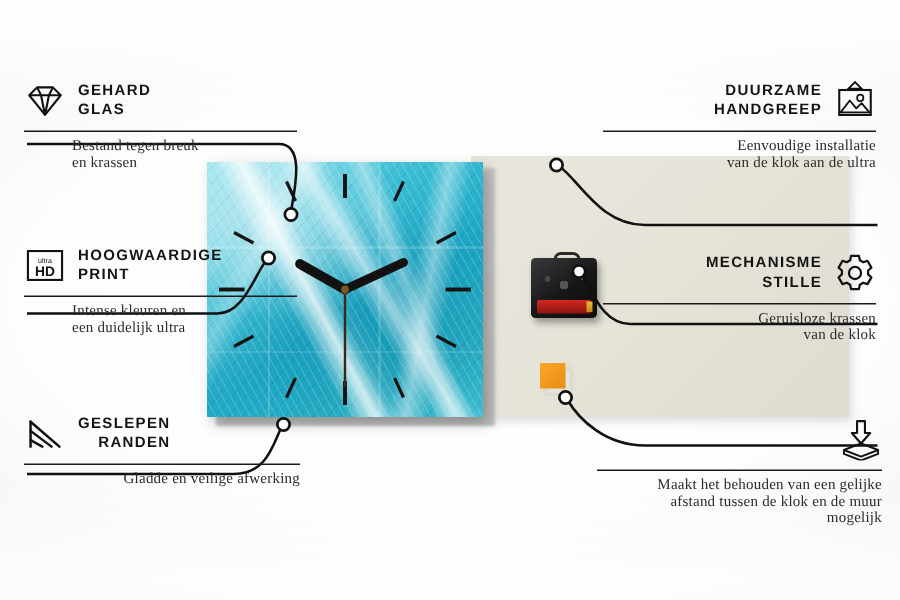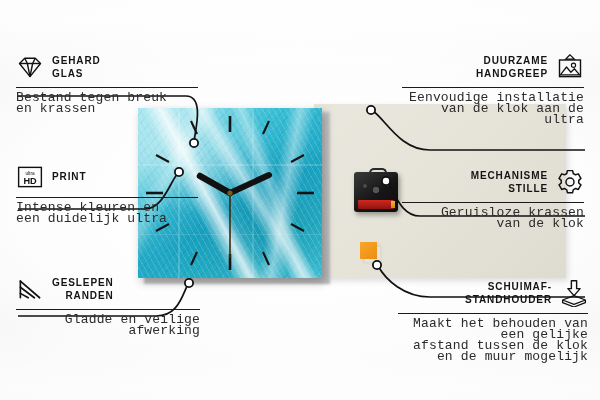--- a/index.html
+++ b/index.html
@@ -83,22 +83,22 @@
   .feat{position:absolute;width:182px;}
   .feat.left{text-align:left;}
   .feat.right{text-align:right;}
   .head{display:flex;align-items:center;gap:8px;min-height:34px;}
   .feat.right .head{flex-direction:row-reverse;}
   .ico{flex:0 0 auto;width:28px;height:28px;display:block;}
   .title{font-family:Liberation Sans, sans-serif;font-weight:700;
     font-size:10px;letter-spacing:.9px;line-height:13.5px;color:#141414;
     text-transform:uppercase;}
   .rule{height:1px;background:#1a1a1a;margin:3px 0 4px;}
-  .desc{font-family:Liberation Mono, monospace;font-size:13px;line-height:11px;
-    color:#2b2b2b;letter-spacing:.15px;}
+  .desc{font-family:Liberation Serif, serif;font-size:10px;line-height:11px;
+    color:#2b2b2b;letter-spacing:.15px;margin-left:32px;}
 
   
   #f-gehard {left:16px; top:50px;}
   #f-print  {left:16px; top:160px;}
   #f-randen {left:16px; top:272px; width:184px;text-align:right;}
   #f-greep  {left:402px;top:50px;text-align:right;}
   #f-mech   {left:402px;top:165px;}
   #f-foam   {left:398px;top:276px; width:190px;}
 </style>
 </head>
@@ -199,20 +199,21 @@
   </div>
 
   <div class="feat left" id="f-print">
     <div class="head">
       <svg class="ico" viewBox="0 0 32 32">
         <rect x="3" y="5" width="26" height="22" fill="none" stroke="#111" stroke-width="1.6"></rect>
         <text x="16" y="14" font-family="Liberation Sans, sans-serif" font-size="5.4" fill="#111" text-anchor="middle">ultra</text>
         <text x="16" y="24" font-family="Liberation Sans, sans-serif" font-size="10.5" font-weight="bold" fill="#111" text-anchor="middle">HD</text>
       </svg>
       <div class="title">
+        <div>HOOGWAARDIGE</div>
         <div>PRINT</div>
       </div>
     </div>
     <div class="rule"></div>
     <div class="desc">
       <div>Intense kleuren en</div>
       <div>een duidelijk ultra</div>
     </div>
   </div>
 
@@ -275,24 +276,20 @@
     </div>
   </div>
 
   <div class="feat right" id="f-foam">
     <div class="head">
       <svg class="ico" viewBox="0 0 32 32">
         <path d="M13,2 h6 v9 h4 l-7,8 -7-8 h4 Z" fill="none" stroke="#111" stroke-width="1.6" stroke-linejoin="round"></path>
         <path d="M16,19 L29,24 L16,29 L3,24 Z" fill="none" stroke="#111" stroke-width="1.5" stroke-linejoin="round"></path>
         <path d="M3,24 v3 l13,5 13-5 v-3" fill="none" stroke="#111" stroke-width="1.5" stroke-linejoin="round"></path>
       </svg>
-      <div class="title">
-        <div>SCHUIMAF-</div>
-        <div>STANDHOUDER</div>
-      </div>
     </div>
     <div class="rule"></div>
     <div class="desc">
       <div>Maakt het behouden van een gelijke</div>
       <div>afstand tussen de klok en de muur mogelijk</div>
     </div>
   </div>
 
 </div>
 

